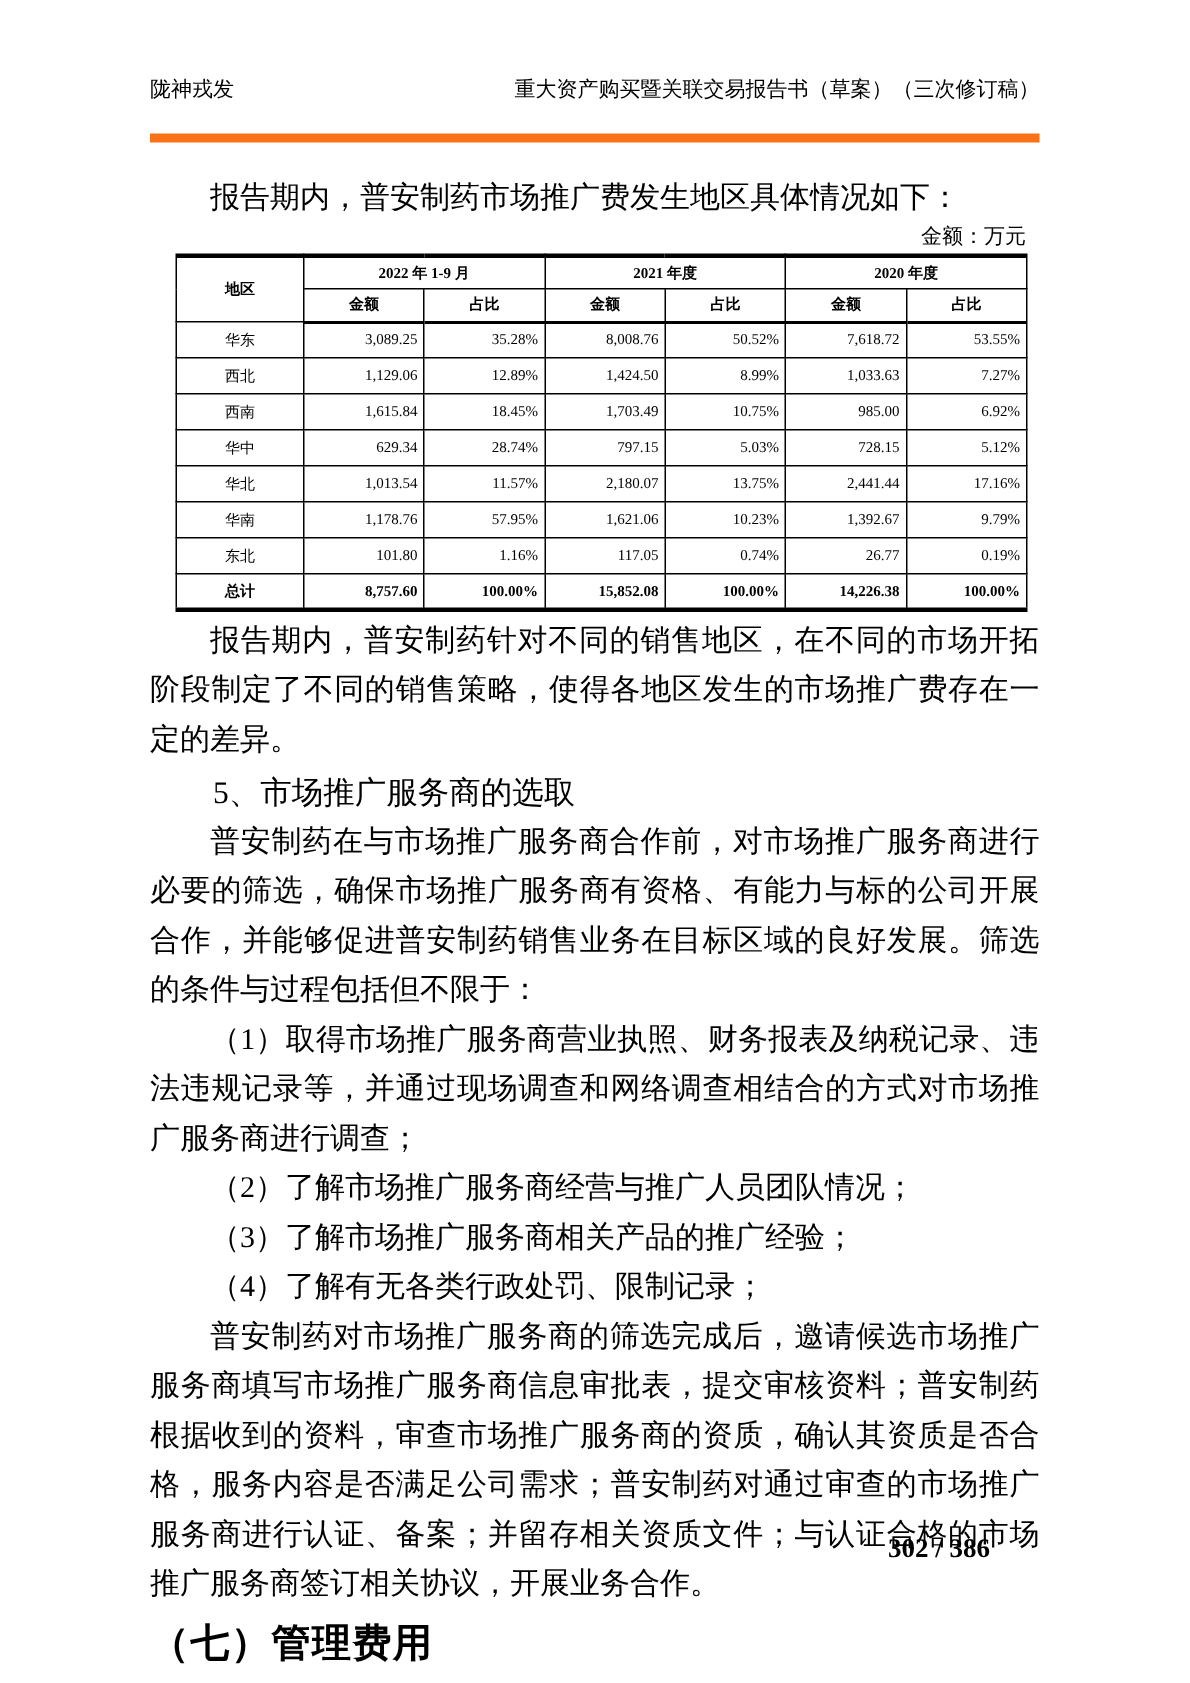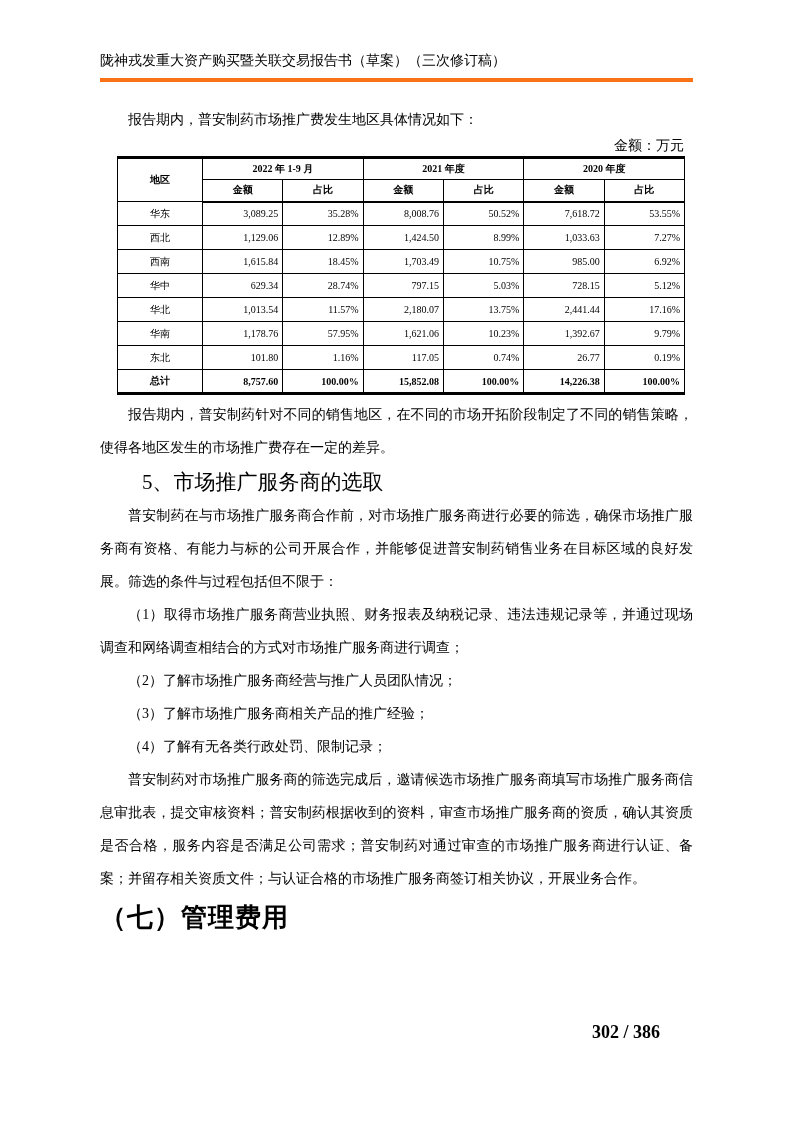--- a/index.html
+++ b/index.html
@@ -11,31 +11,31 @@
     background: #ffffff;
     color: #000000;
     font-family: "Liberation Serif", "DejaVu Serif", serif;
     overflow: hidden;
     box-sizing: border-box;
   }
   
   .doc-header {
     margin: 52px 100px 0 100px;
     display: flex;
-    justify-content: flex-start;
+    justify-content: space-between;
     align-items: flex-end;
     font-size: 14px;
     line-height: 18px;
-    border-bottom: 4px solid #f97316;
-    padding-bottom: 8px;
+    border-bottom: 6px solid #f97316;
+    padding-bottom: 19px;
   }
   
   .content { margin: 0 100px; }
   .para {
-    font-size: 14px;
+    font-size: 20px;
     line-height: 33px;
     margin: 0;
     text-align: justify;
     text-indent: 2em;
   }
   .intro-para { margin-top: 21px; }
   .h5-heading {
     font-size: 21px;
     line-height: 33px;
     margin: 2px 0 0 0;

